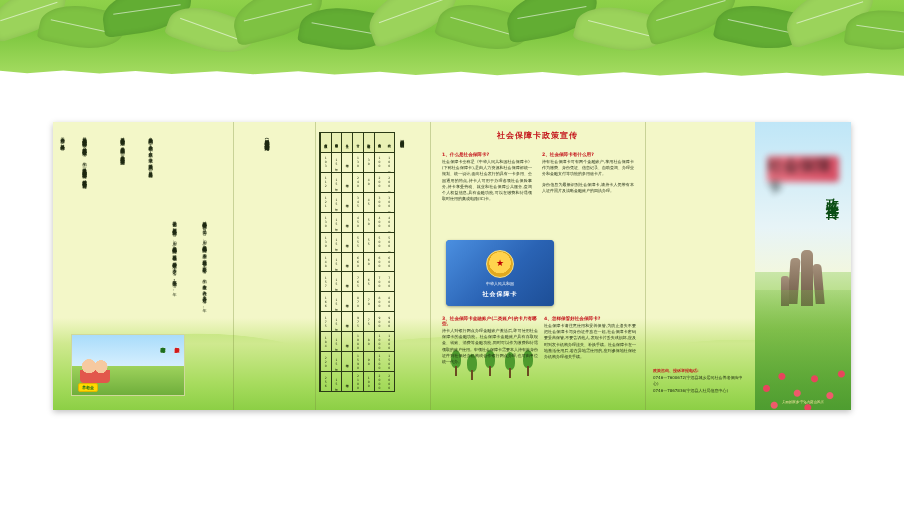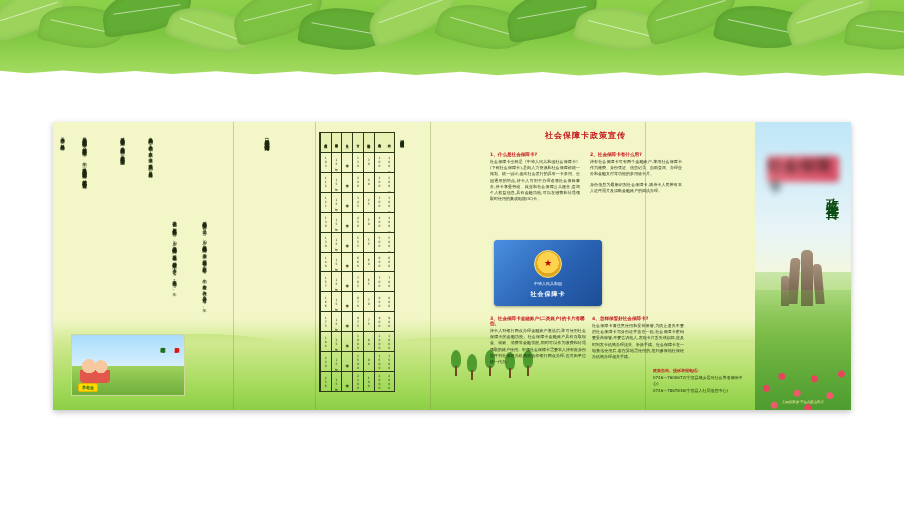--- a/index.html
+++ b/index.html
@@ -31,21 +31,21 @@
 
   .tree{position:absolute;bottom:34px;width:10px;height:26px;}
   .tree .crown{position:absolute;left:0;top:0;width:10px;height:18px;background:#4e9b2e;border-radius:50% 50% 40% 40%;}
   .tree .trunk{position:absolute;left:4px;top:16px;width:2px;height:10px;background:#6b4a22;}
 
   
   .panel{position:absolute;top:0;bottom:0;}
   .p1{left:0;width:180px;}
   .p2{left:180px;width:82px;}
   .p3{left:262px;width:115px;}
-  .p4{left:377px;width:215px;margin-left:48px;}
+  .p4{left:377px;width:215px;}
   .p5{left:592px;width:110px;}
 
   
   .vtext{writing-mode:vertical-rl;text-orientation:upright;font-size:4.2px;line-height:1.45;
     color:#1f2a12;letter-spacing:.2px;}
   .vtitle{writing-mode:vertical-rl;text-orientation:upright;font-weight:bold;}
 
   
   .p1 .col{position:absolute;top:12px;height:250px;}
   .p1 .col .vtext{height:100%;}

